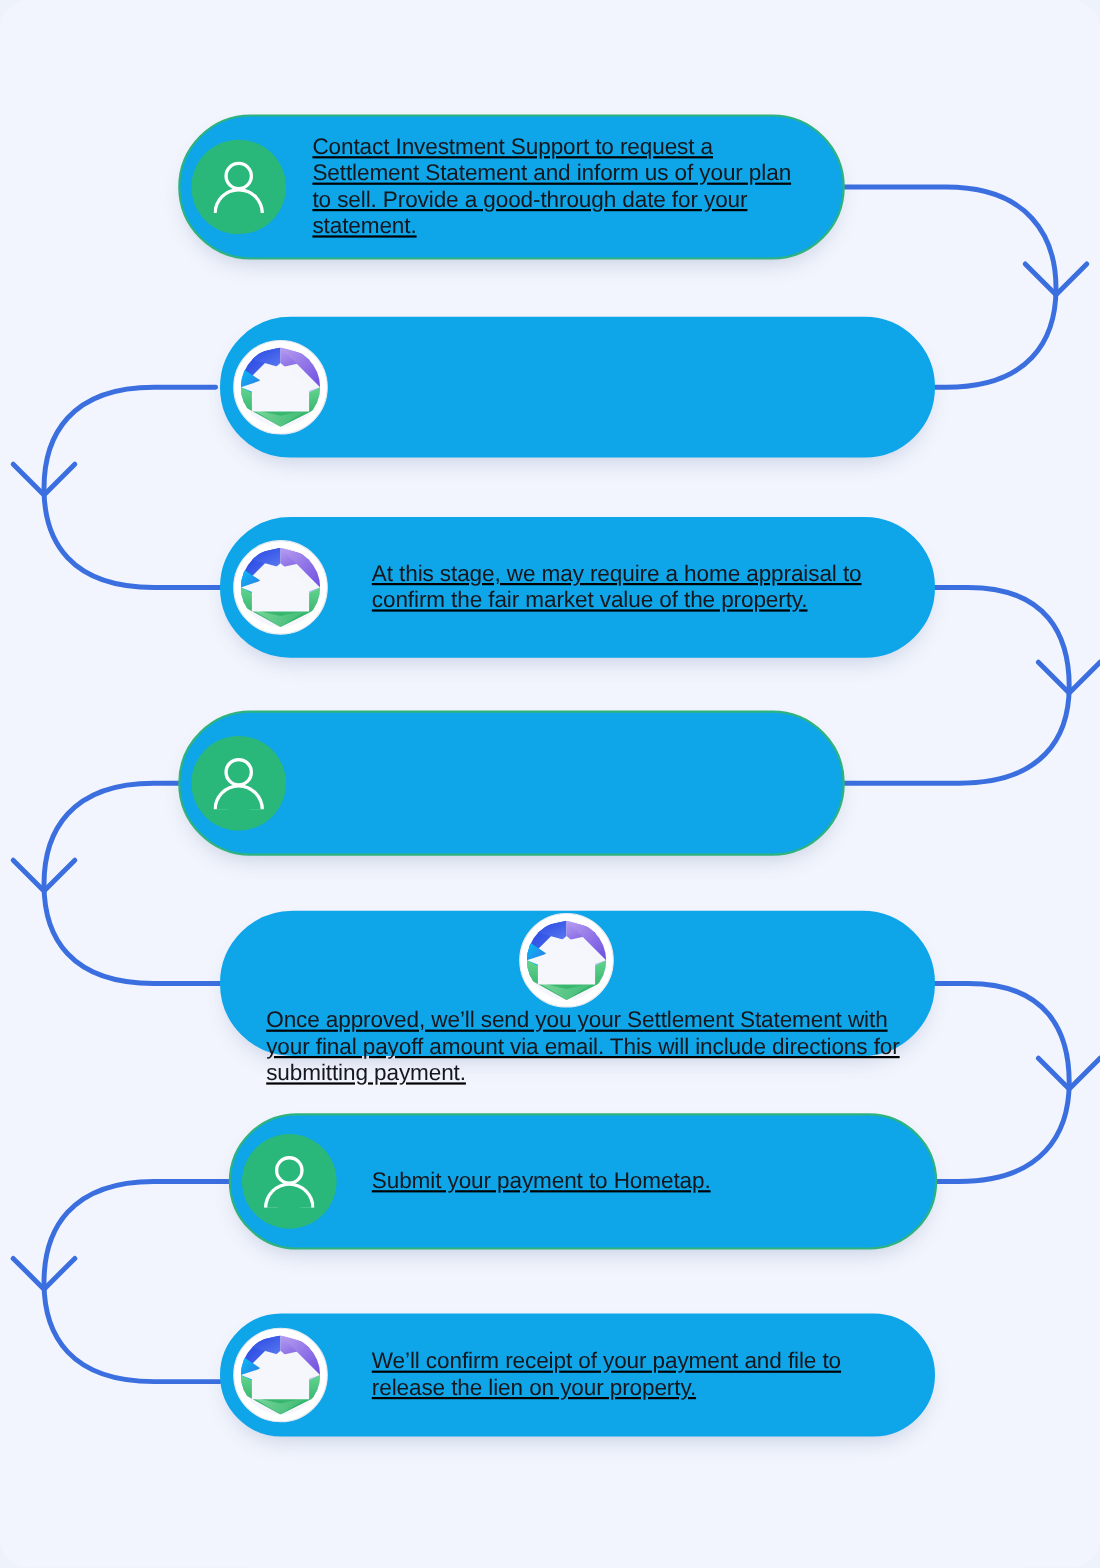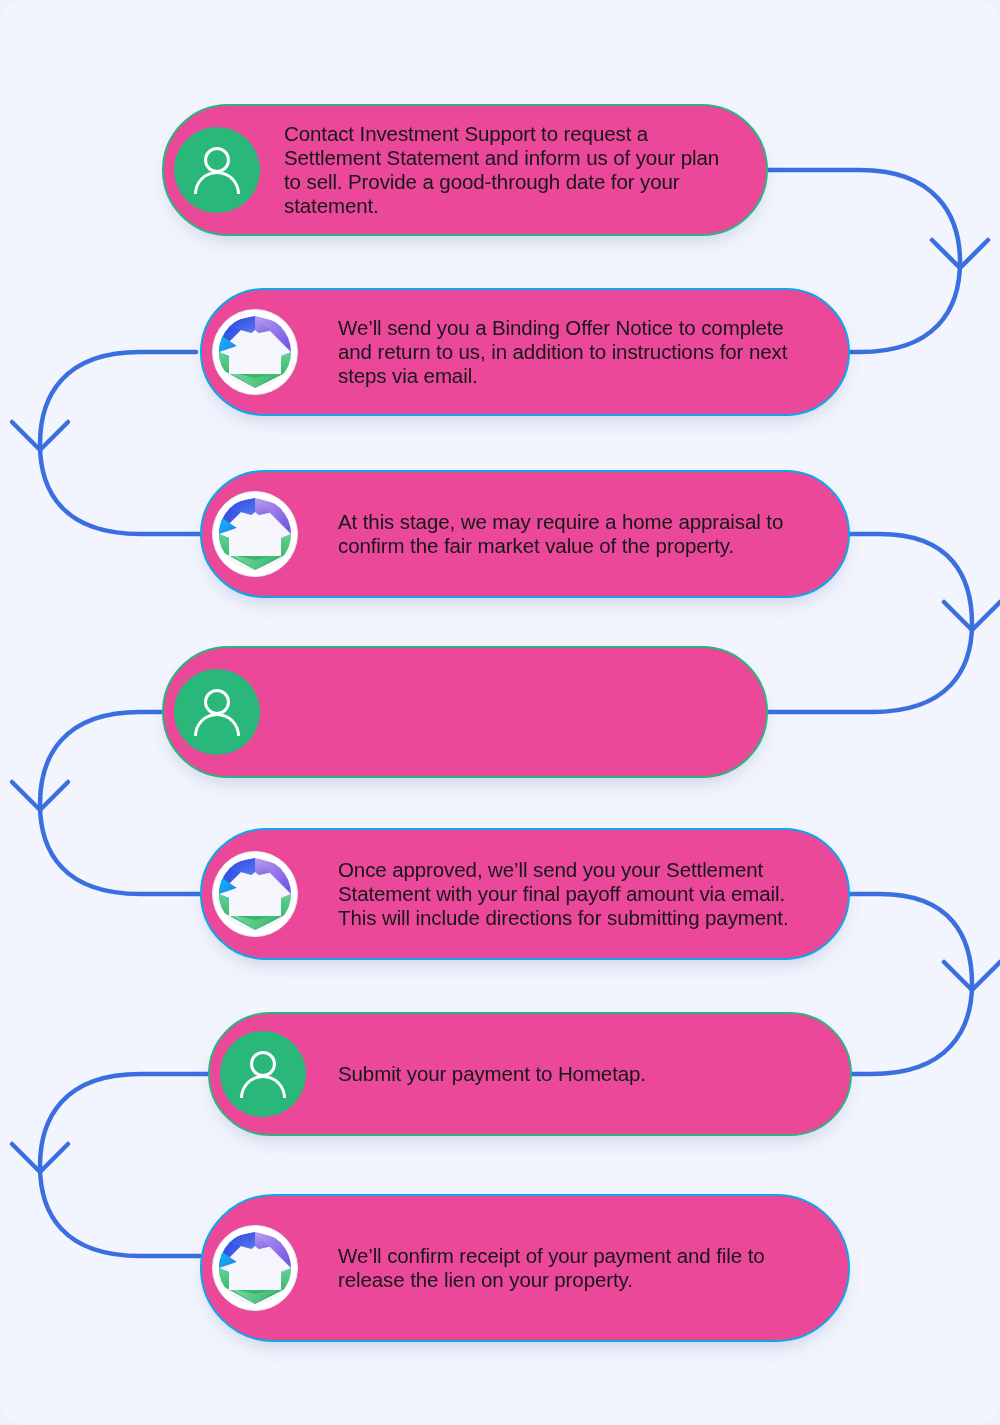--- a/index.html
+++ b/index.html
@@ -24,24 +24,25 @@
     top: 0;
     width: 1000px;
     height: 1425px;
     pointer-events: none;
   }
   .card {
     position: absolute;
     box-sizing: border-box;
     display: flex;
     align-items: center;
-    background: #ec4899;
+    background: #0ea5e9;
     border-radius: 999px;
     border: 2px solid #0ea5e9;
     box-shadow: 0 10px 22px -10px rgba(60, 80, 140, 0.30);
+    text-decoration: underline;
   }
   .card.green {
     border-color: #2fb37e;
   }
   .card-badge {
     position: relative;
     flex: 0 0 auto;
     width: 86px;
     height: 86px;
     margin-left: 10px;
@@ -186,21 +187,20 @@
           <polygon points="40,4 76,14 76,40" fill="url(#logoTopRight)"></polygon>
           <polygon points="4,40 4,22 22,34" fill="url(#logoCyan)"></polygon>
           <polygon points="4,40 4,56 24,48" fill="url(#logoCyan)"></polygon>
           <polygon points="76,40 76,58 58,46" fill="url(#logoLavender)"></polygon>
           <polygon points="4,56 40,76 76,58 76,40 40,58 4,40" fill="url(#logoGreen)"></polygon>
           <polygon points="14,60 40,76 66,60 40,66" fill="url(#logoGreenSoft)" opacity="0.75"></polygon>
           <polygon points="40,18 66,40 66,62 14,62 14,40" fill="#f5f7fd"></polygon>
         </g>
       </svg>
     </div>
-    <div class="card-text" style="margin-left:40px;">We’ll send you a Binding Offer Notice to complete and return to us, in addition to instructions for next steps via email.</div>
   </div>
 
   <div class="card" style="left:200px; top:470px; width:650px; height:128px; padding-right:30px;justify-content:center;">
     <div class="card-badge avatar-logo">
       <svg width="80" height="80" viewBox="0 0 80 80">
         <clipPath id="c3">
             <circle cx="40" cy="40" r="36"></circle>
           </clipPath>
         <g clip-path="url(#c3)">
           <rect x="0" y="0" width="80" height="80" fill="#f4f6fc"></rect>
@@ -220,21 +220,21 @@
     <div class="card-text" style="margin-left:40px;">At this stage, we may require a home appraisal to confirm the fair market value of the property.</div>
   </div>
 
   <div class="card green" style="left:162px; top:646px; width:606px; height:132px; padding-right:30px;">
     <div class="card-badge avatar-person">
       <span class="person-head"></span>
       <span class="person-body"></span>
     </div>
   </div>
 
-  <div class="card" style="left:200px; top:828px; width:650px; height:132px; padding-right:30px;">
+  <div class="card" style="left:200px; top:828px; width:650px; height:132px; padding-right:30px;flex-direction:column;">
     <div class="card-badge avatar-logo">
       <svg width="80" height="80" viewBox="0 0 80 80">
         <clipPath id="c5">
             <circle cx="40" cy="40" r="36"></circle>
           </clipPath>
         <g clip-path="url(#c5)">
           <rect x="0" y="0" width="80" height="80" fill="#f4f6fc"></rect>
           <polygon points="4,40 4,12 40,4" fill="url(#logoTopLeft)"></polygon>
           <polygon points="4,12 40,4 40,22" fill="url(#logoTopLeft)"></polygon>
           <polygon points="40,4 76,14 40,22" fill="url(#logoTopRight)"></polygon>
@@ -252,21 +252,21 @@
   </div>
 
   <div class="card green" style="left:208px; top:1012px; width:644px; height:124px; padding-right:30px;">
     <div class="card-badge avatar-person">
       <span class="person-head"></span>
       <span class="person-body"></span>
     </div>
     <div class="card-text" style="margin-left:32px;">Submit your payment to Hometap.</div>
   </div>
 
-  <div class="card" style="left:200px; top:1194px; width:650px; height:148px; padding-right:30px;">
+  <div class="card" style="left:200px; top:1194px; width:650px; height:112px; padding-right:30px;">
     <div class="card-badge avatar-logo">
       <svg width="80" height="80" viewBox="0 0 80 80">
         <clipPath id="c7">
             <circle cx="40" cy="40" r="36"></circle>
           </clipPath>
         <g clip-path="url(#c7)">
           <rect x="0" y="0" width="80" height="80" fill="#f4f6fc"></rect>
           <polygon points="4,40 4,12 40,4" fill="url(#logoTopLeft)"></polygon>
           <polygon points="4,12 40,4 40,22" fill="url(#logoTopLeft)"></polygon>
           <polygon points="40,4 76,14 40,22" fill="url(#logoTopRight)"></polygon>

